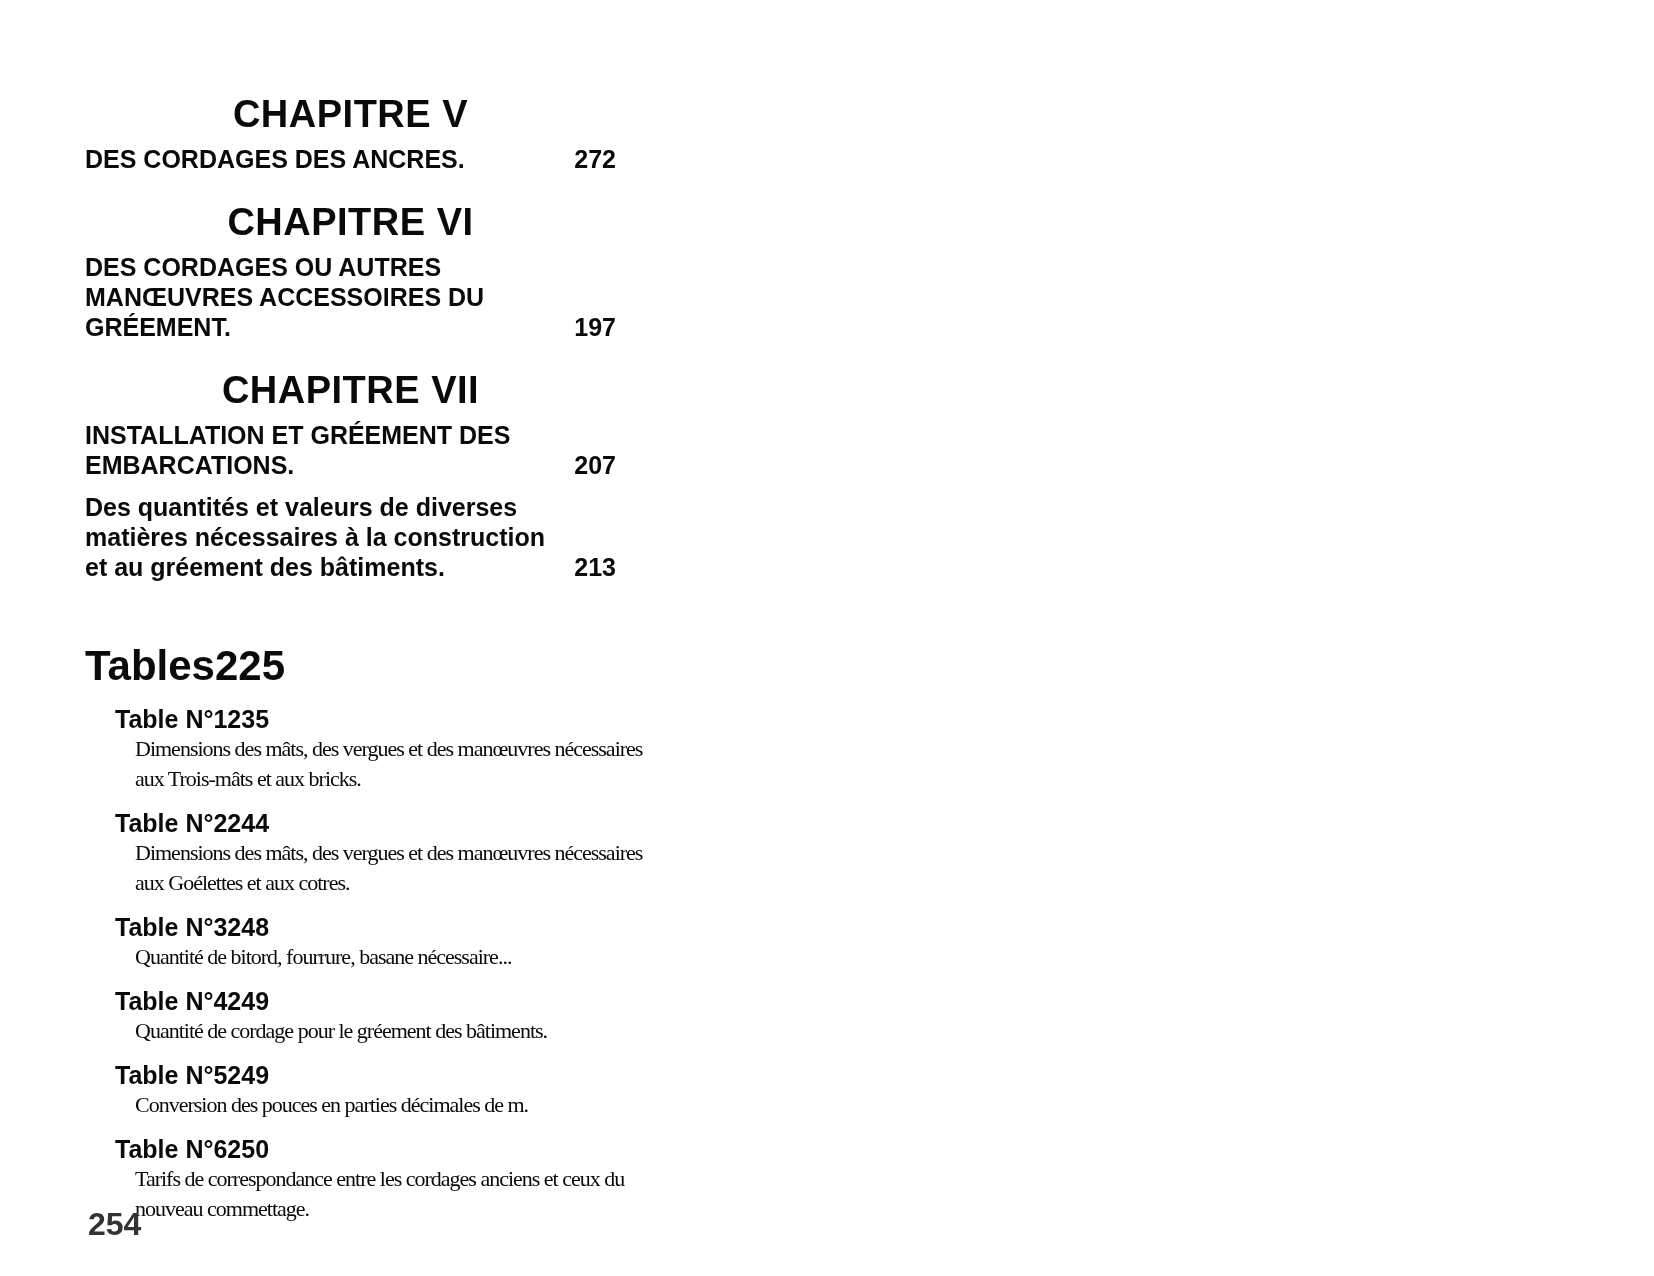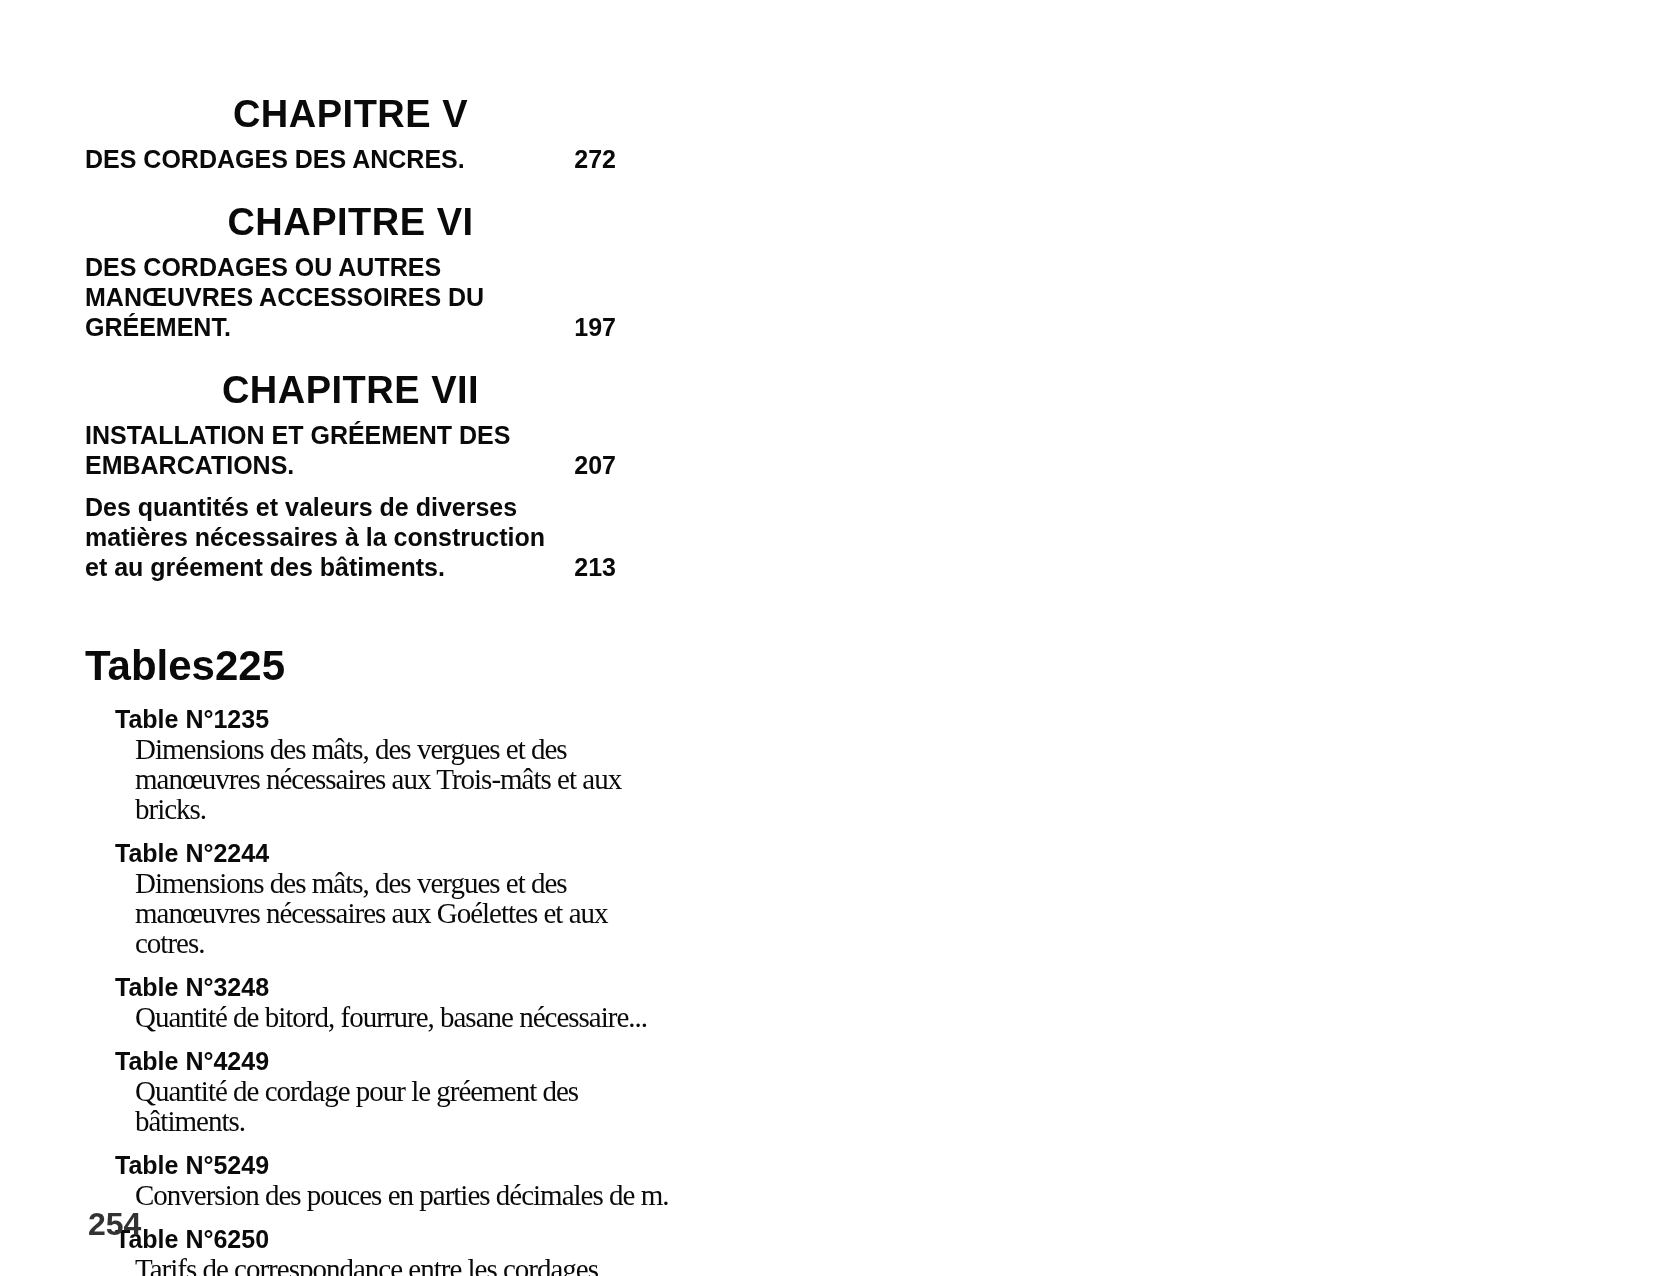--- a/index.html
+++ b/index.html
@@ -65,21 +65,21 @@
     align-items: flex-end;
     padding-left: 30px;
     font-size: 25px;
     line-height: 30px;
     font-weight: bold;
   }
   .table-item-desc {
     margin-left: 50px;
     width: 540px;
     font-family: "Liberation Serif", serif;
-    font-size: 29px;
+    font-size: 22px;
     line-height: 30px;
     letter-spacing: -1px;
     font-weight: normal;
   }
 
   .folio {
     position: absolute;
     top: 1191px;
     font-size: 32px;
     line-height: 30px;

